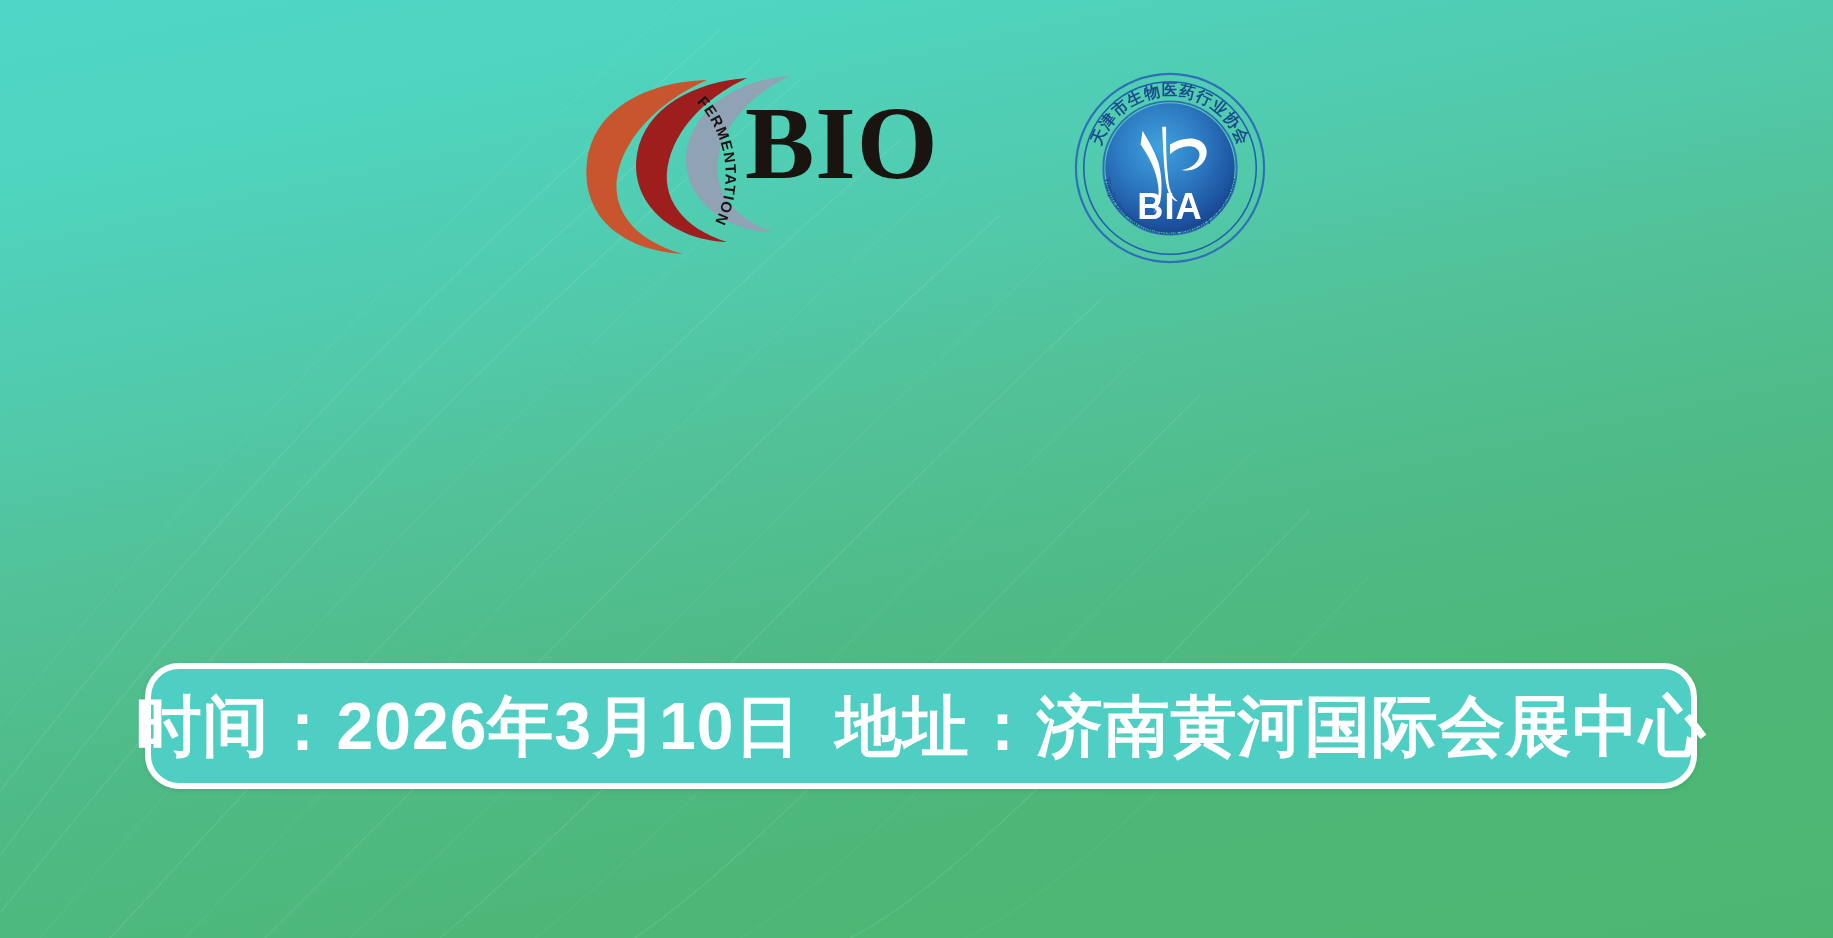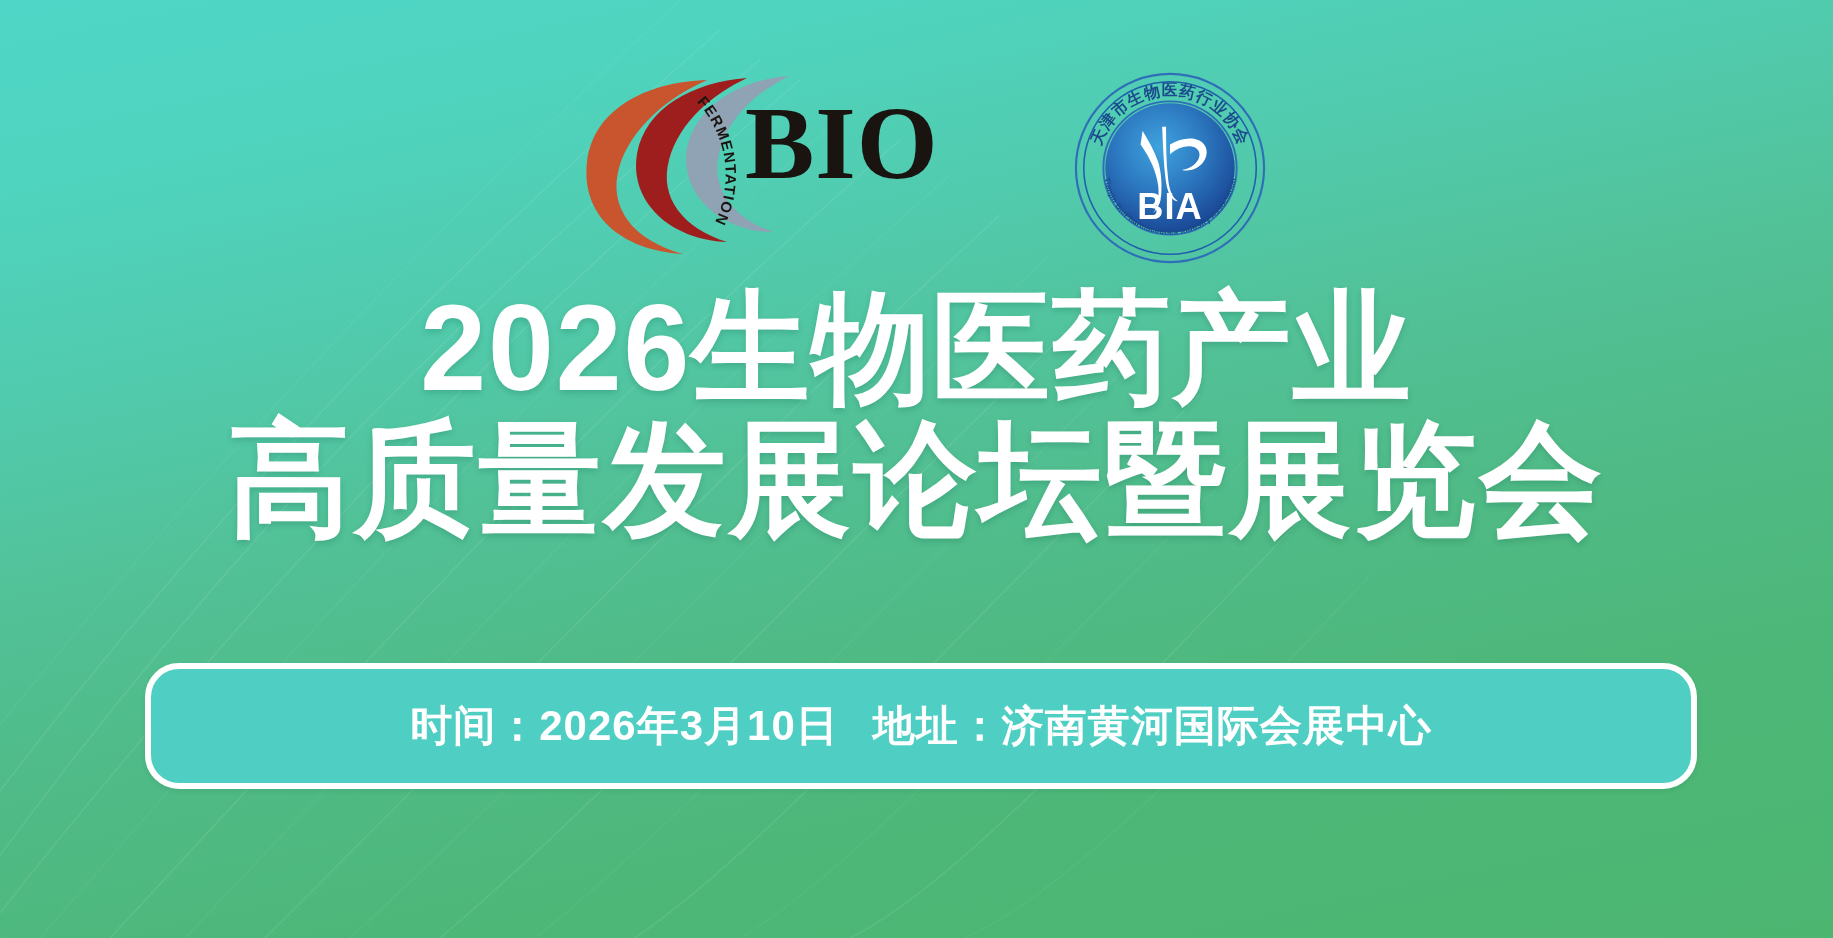--- a/index.html
+++ b/index.html
@@ -87,21 +87,21 @@
     border-radius:34px;
     display:flex;
     align-items:center;
     justify-content:center;
     box-shadow:0 2px 5px rgba(0,70,55,.10);
   }
   #info-text{
     color:#ffffff;
     font-family:"Liberation Sans","DejaVu Sans",sans-serif;
     font-weight:bold;
-    font-size:42px;
+    font-size:66px;
     line-height:64px;
     letter-spacing:1px;
     white-space:nowrap;
   }
   #info-text .gap{ display:inline-block; width:34px; }
 </style>
 </head>
 <body>
 
 <div id="banner">
@@ -187,24 +187,20 @@
           <path d="M 100 76 C 110 70 122 68 130 72 C 138 76 140 86 134 94
                    C 129 101 120 104 112 102 C 119 101 126 97 129 91
                    C 132 85 129 79 122 78 C 115 77 107 80 100 86 Z"></path>
         </g>
 
         <text x="100" y="152" text-anchor="middle" font-family="'Liberation Sans','DejaVu Sans',sans-serif" font-size="37" font-weight="bold" fill="#FFFFFF" letter-spacing="1">BIA</text>
       </svg>
     </div>
   </div>
 
-  <div id="headline">
-    <span class="hl-line line1">2026生物医药产业</span>
-    <span class="hl-line line2">高质量发展论坛暨展览会</span>
-  </div>
 
   <div id="info-pill">
     <span id="info-text">
       <span>时间：</span><span>2026年3月10日</span><span class="gap"></span><span>地址：</span><span>济南黄河国际会展中心</span>
     </span>
   </div>
 
 </div>
 
 </body></html>

